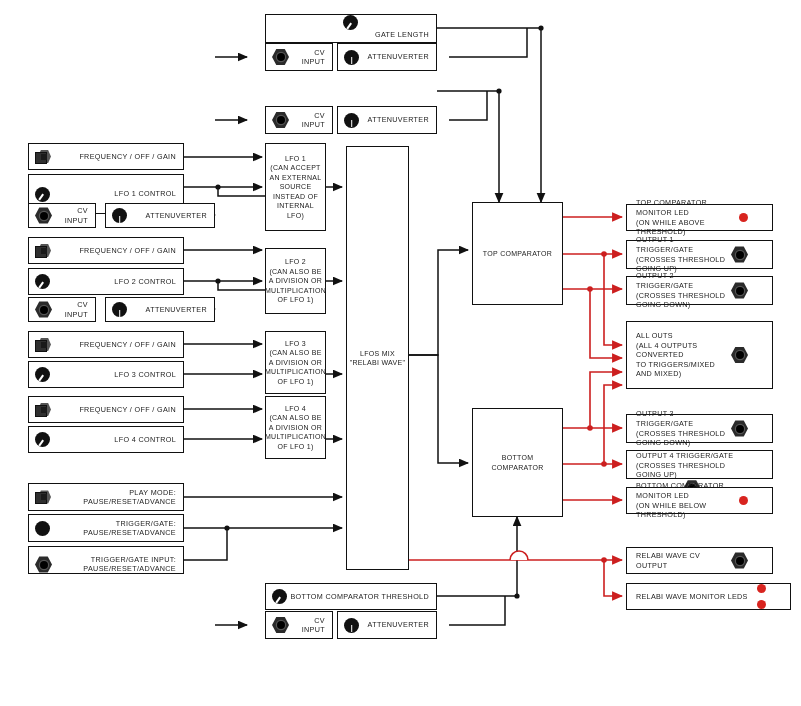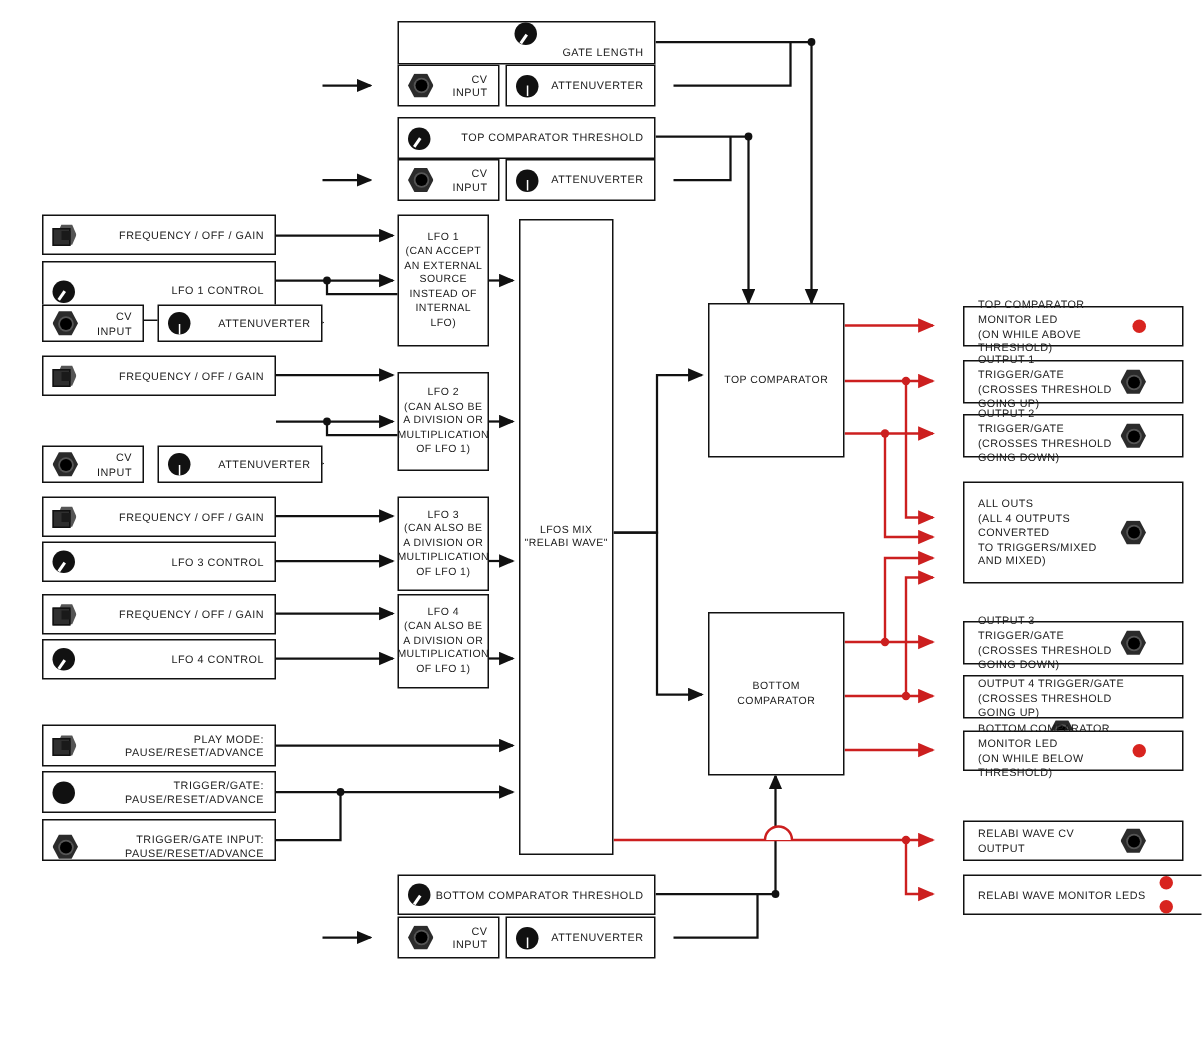--- a/index.html
+++ b/index.html
@@ -45,21 +45,20 @@
     color:#1a1a1a;text-transform:uppercase;white-space:pre-line;
     padding:2px;
   }
 
   
   .out{
     position:absolute;box-sizing:border-box;
     border:1.6px solid #111;background:#fff;
     display:flex;align-items:center;
     padding:0 24px 0 9px;
-    margin-left:16px;
   }
   .out .otxt{
     font-size:7.2px;line-height:9.6px;letter-spacing:.3px;
     color:#1a1a1a;text-transform:uppercase;white-space:pre-line;
     flex:1;
   }
 
   
   .ic{flex:0 0 auto;display:block;}
 
@@ -203,24 +202,20 @@
         <span class="hex"></span>
         <span class="hole"></span>
       </span>
     <span class="lbl">CV Input</span>
   </div>
   <div class="box panel" style="left:337px;top:43px;width:100px;height:28px;">
     <span class="ic knob up"></span>
     <span class="lbl">Attenuverter</span>
   </div>
 
-  <div class="box panel" style="left:265px;top:78px;width:172px;height:28px;">
-    <span class="ic knob"></span>
-    <span class="lbl">Top Comparator Threshold</span>
-  </div>
   <div class="box panel" style="left:265px;top:106px;width:68px;height:28px;">
     <span class="ic jack">
         <span class="hex"></span>
         <span class="hole"></span>
       </span>
     <span class="lbl">CV Input</span>
   </div>
   <div class="box panel" style="left:337px;top:106px;width:100px;height:28px;">
     <span class="ic knob up"></span>
     <span class="lbl">Attenuverter</span>
@@ -257,20 +252,24 @@
 INTERNAL LFO)</div>
 
   <div class="box panel" style="left:28px;top:237px;width:156px;height:27px;">
     <span class="ic switch">
         <span class="body"></span>
         <span class="cap"></span>
         <span class="cap2"></span>
       </span>
     <span class="lbl">Frequency / Off / Gain</span>
   </div>
+  <div class="box panel" style="left:28px;top:268px;width:156px;height:27px;">
+    <span class="ic knob"></span>
+    <span class="lbl">LFO 2 Control</span>
+  </div>
   <div class="box panel" style="left:28px;top:297px;width:68px;height:25px;">
     <span class="ic jack">
         <span class="hex"></span>
         <span class="hole"></span>
       </span>
     <span class="lbl">CV Input</span>
   </div>
   <div class="box panel" style="left:105px;top:297px;width:110px;height:25px;">
     <span class="ic knob up"></span>
     <span class="lbl">Attenuverter</span>

